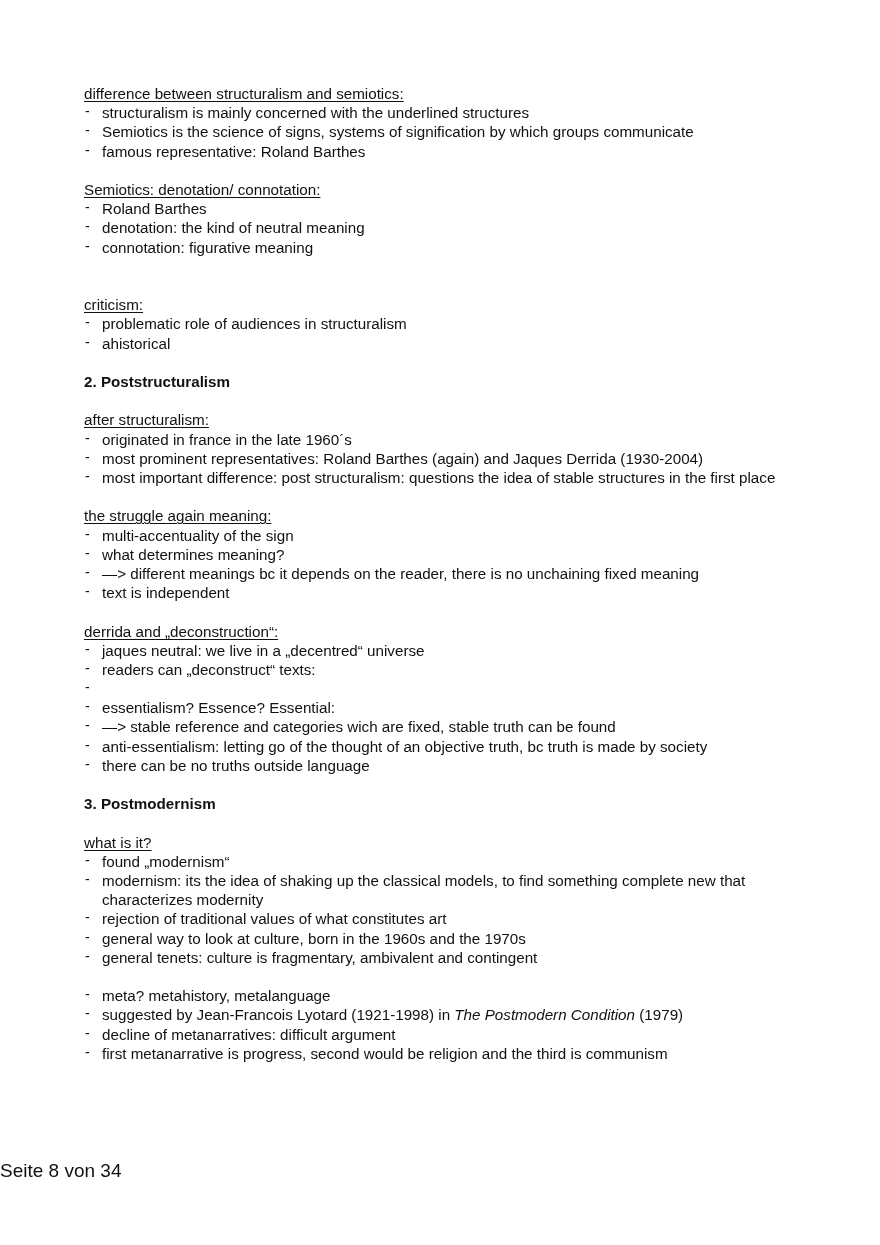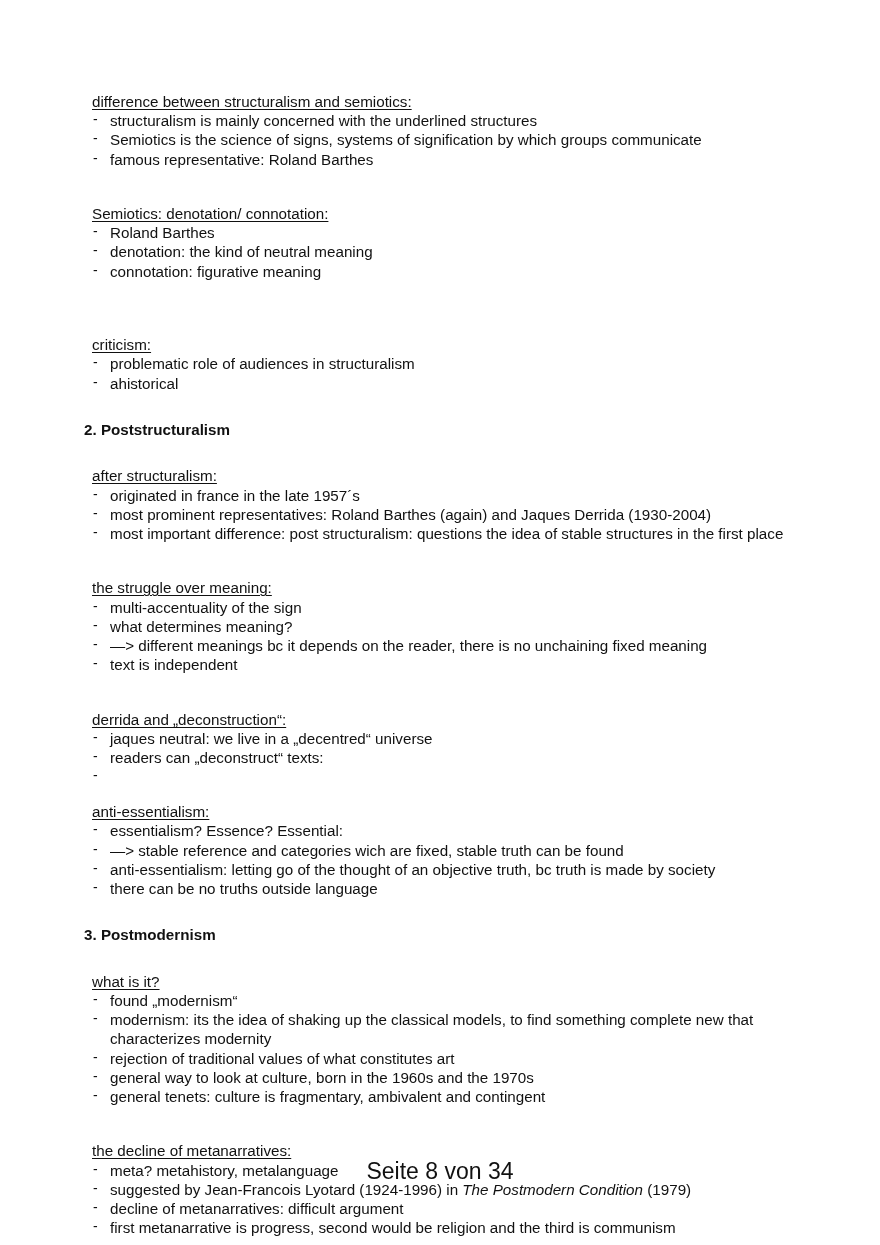--- a/index.html
+++ b/index.html
@@ -16,21 +16,21 @@
       color: #111111;
       font-size: 15.2px;
     }
     .page {
       position: absolute;
       left: 84px;
       top: 84px;
       width: 715px;
     }
     .block {
-      margin: 8px;
+      margin: 0;
     }
     .heading {
       text-decoration: underline;
       text-decoration-thickness: 1px;
       text-underline-offset: 2px;
       line-height: 19.2px;
       height: 19.2px;
       white-space: nowrap;
     }
     .section-title {
@@ -54,22 +54,22 @@
       top: -1px;
       font-size: 14px;
     }
     .gap1 { height: 19.2px; }
     .gap2 { height: 38.4px; }
     .footer {
       position: absolute;
       left: 0;
       width: 880px;
       top: 1161px;
-      text-align: center;
-      font-size: 23px;
+      text-align: left;
+      font-size: 19px;
       line-height: 20px;
     }
     em { font-style: italic; }
   </style>
 </head>
 <body>
 
 <div class="page">
 
   <div class="block">
@@ -100,50 +100,49 @@
     </ul>
   </div>
   <div class="gap1"></div>
 
   <div class="section-title">2. Poststructuralism</div>
   <div class="gap1"></div>
 
   <div class="block">
     <div class="heading">after structuralism:</div>
     <ul class="items">
-      <li><span class="dash">-</span><span>originated in france in the late 1957´s</span></li>
+      <li><span class="dash">-</span><span>originated in france in the late 1960´s</span></li>
       <li><span class="dash">-</span><span>most prominent representatives: Roland Barthes (again) and Jaques Derrida (1930-2004)</span></li>
       <li><span class="dash">-</span><span>most important difference: post structuralism: questions the idea of stable structures in the first place</span></li>
     </ul>
   </div>
   <div class="gap1"></div>
 
   <div class="block">
-    <div class="heading">the struggle over meaning:</div>
+    <div class="heading">the struggle again meaning:</div>
     <ul class="items">
       <li><span class="dash">-</span><span>multi-accentuality of the sign</span></li>
       <li><span class="dash">-</span><span>what determines meaning?</span></li>
       <li><span class="dash">-</span><span>—&gt; different meanings bc it depends on the reader, there is no unchaining fixed meaning</span></li>
       <li><span class="dash">-</span><span>text is independent</span></li>
     </ul>
   </div>
   <div class="gap1"></div>
 
   <div class="block">
     <div class="heading">derrida and „deconstruction“:</div>
     <ul class="items">
       <li><span class="dash">-</span><span>jaques neutral: we live in a „decentred“ universe</span></li>
       <li><span class="dash">-</span><span>readers can „deconstruct“ texts:</span></li>
       <li><span class="dash">-</span></li>
     </ul>
   </div>
   <div class="gap1"></div>
 
   <div class="block">
-    <div class="heading">anti-essentialism:</div>
     <ul class="items">
       <li><span class="dash">-</span><span>essentialism? Essence? Essential:</span></li>
       <li><span class="dash">-</span><span>—&gt; stable reference and categories wich are fixed, stable truth can be found</span></li>
       <li><span class="dash">-</span><span>anti-essentialism: letting go of the thought of an objective truth, bc truth is made by society</span></li>
       <li><span class="dash">-</span><span>there can be no truths outside language</span></li>
     </ul>
   </div>
   <div class="gap1"></div>
 
   <div class="section-title">3. Postmodernism</div>
@@ -155,23 +154,22 @@
       <li><span class="dash">-</span><span>found „modernism“</span></li>
       <li><span class="dash">-</span><span>modernism: its the idea of shaking up the classical models, to find something complete new that characterizes modernity</span></li>
       <li><span class="dash">-</span><span>rejection of traditional values of what constitutes art</span></li>
       <li><span class="dash">-</span><span>general way to look at culture, born in the 1960s and the 1970s</span></li>
       <li><span class="dash">-</span><span>general tenets: culture is fragmentary, ambivalent and contingent</span></li>
     </ul>
   </div>
   <div class="gap1"></div>
 
   <div class="block">
-    <div class="heading">the decline of metanarratives:</div>
     <ul class="items">
       <li><span class="dash">-</span><span>meta? metahistory, metalanguage</span></li>
-      <li><span class="dash">-</span><span>suggested by Jean-Francois Lyotard (1924-1996) in </span><em>The Postmodern Condition</em><span> (1979)</span></li>
+      <li><span class="dash">-</span><span>suggested by Jean-Francois Lyotard (1921-1998) in </span><em>The Postmodern Condition</em><span> (1979)</span></li>
       <li><span class="dash">-</span><span>decline of metanarratives: difficult argument</span></li>
       <li><span class="dash">-</span><span>first metanarrative is progress, second would be religion and the third is communism</span></li>
     </ul>
   </div>
 </div>
 
 <div class="footer">Seite 8 von 34</div>
 
 </body></html>

